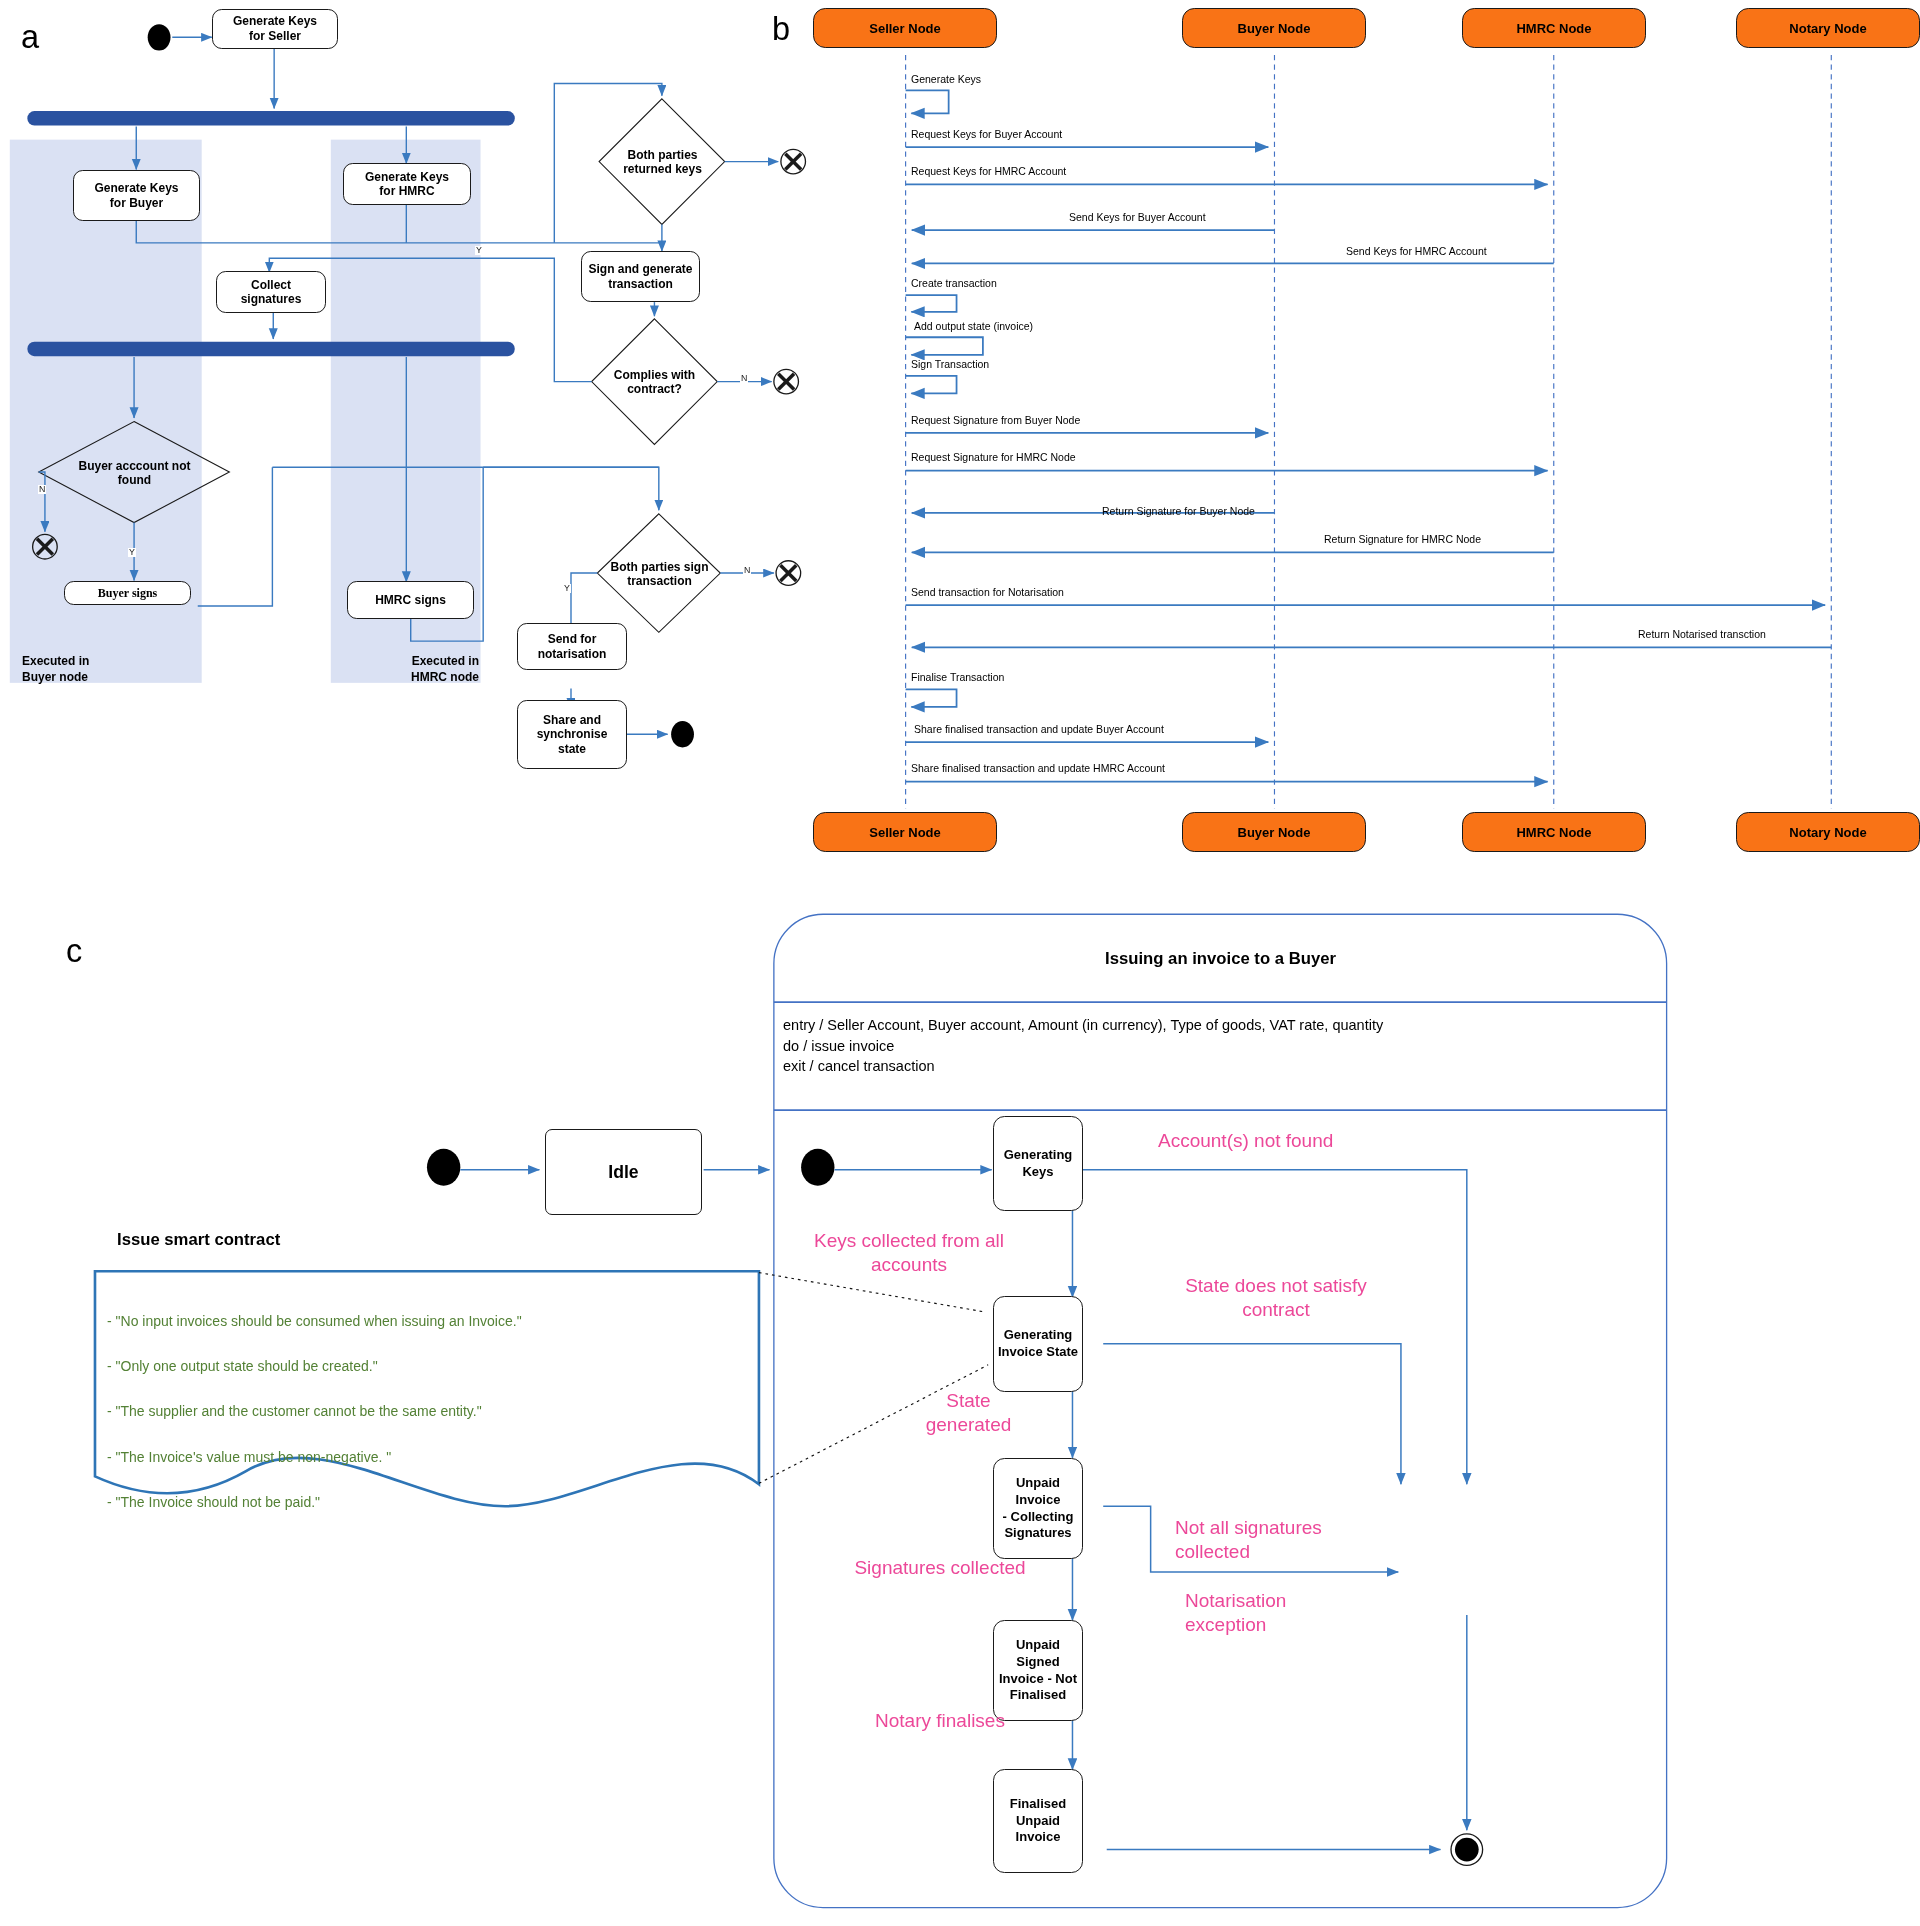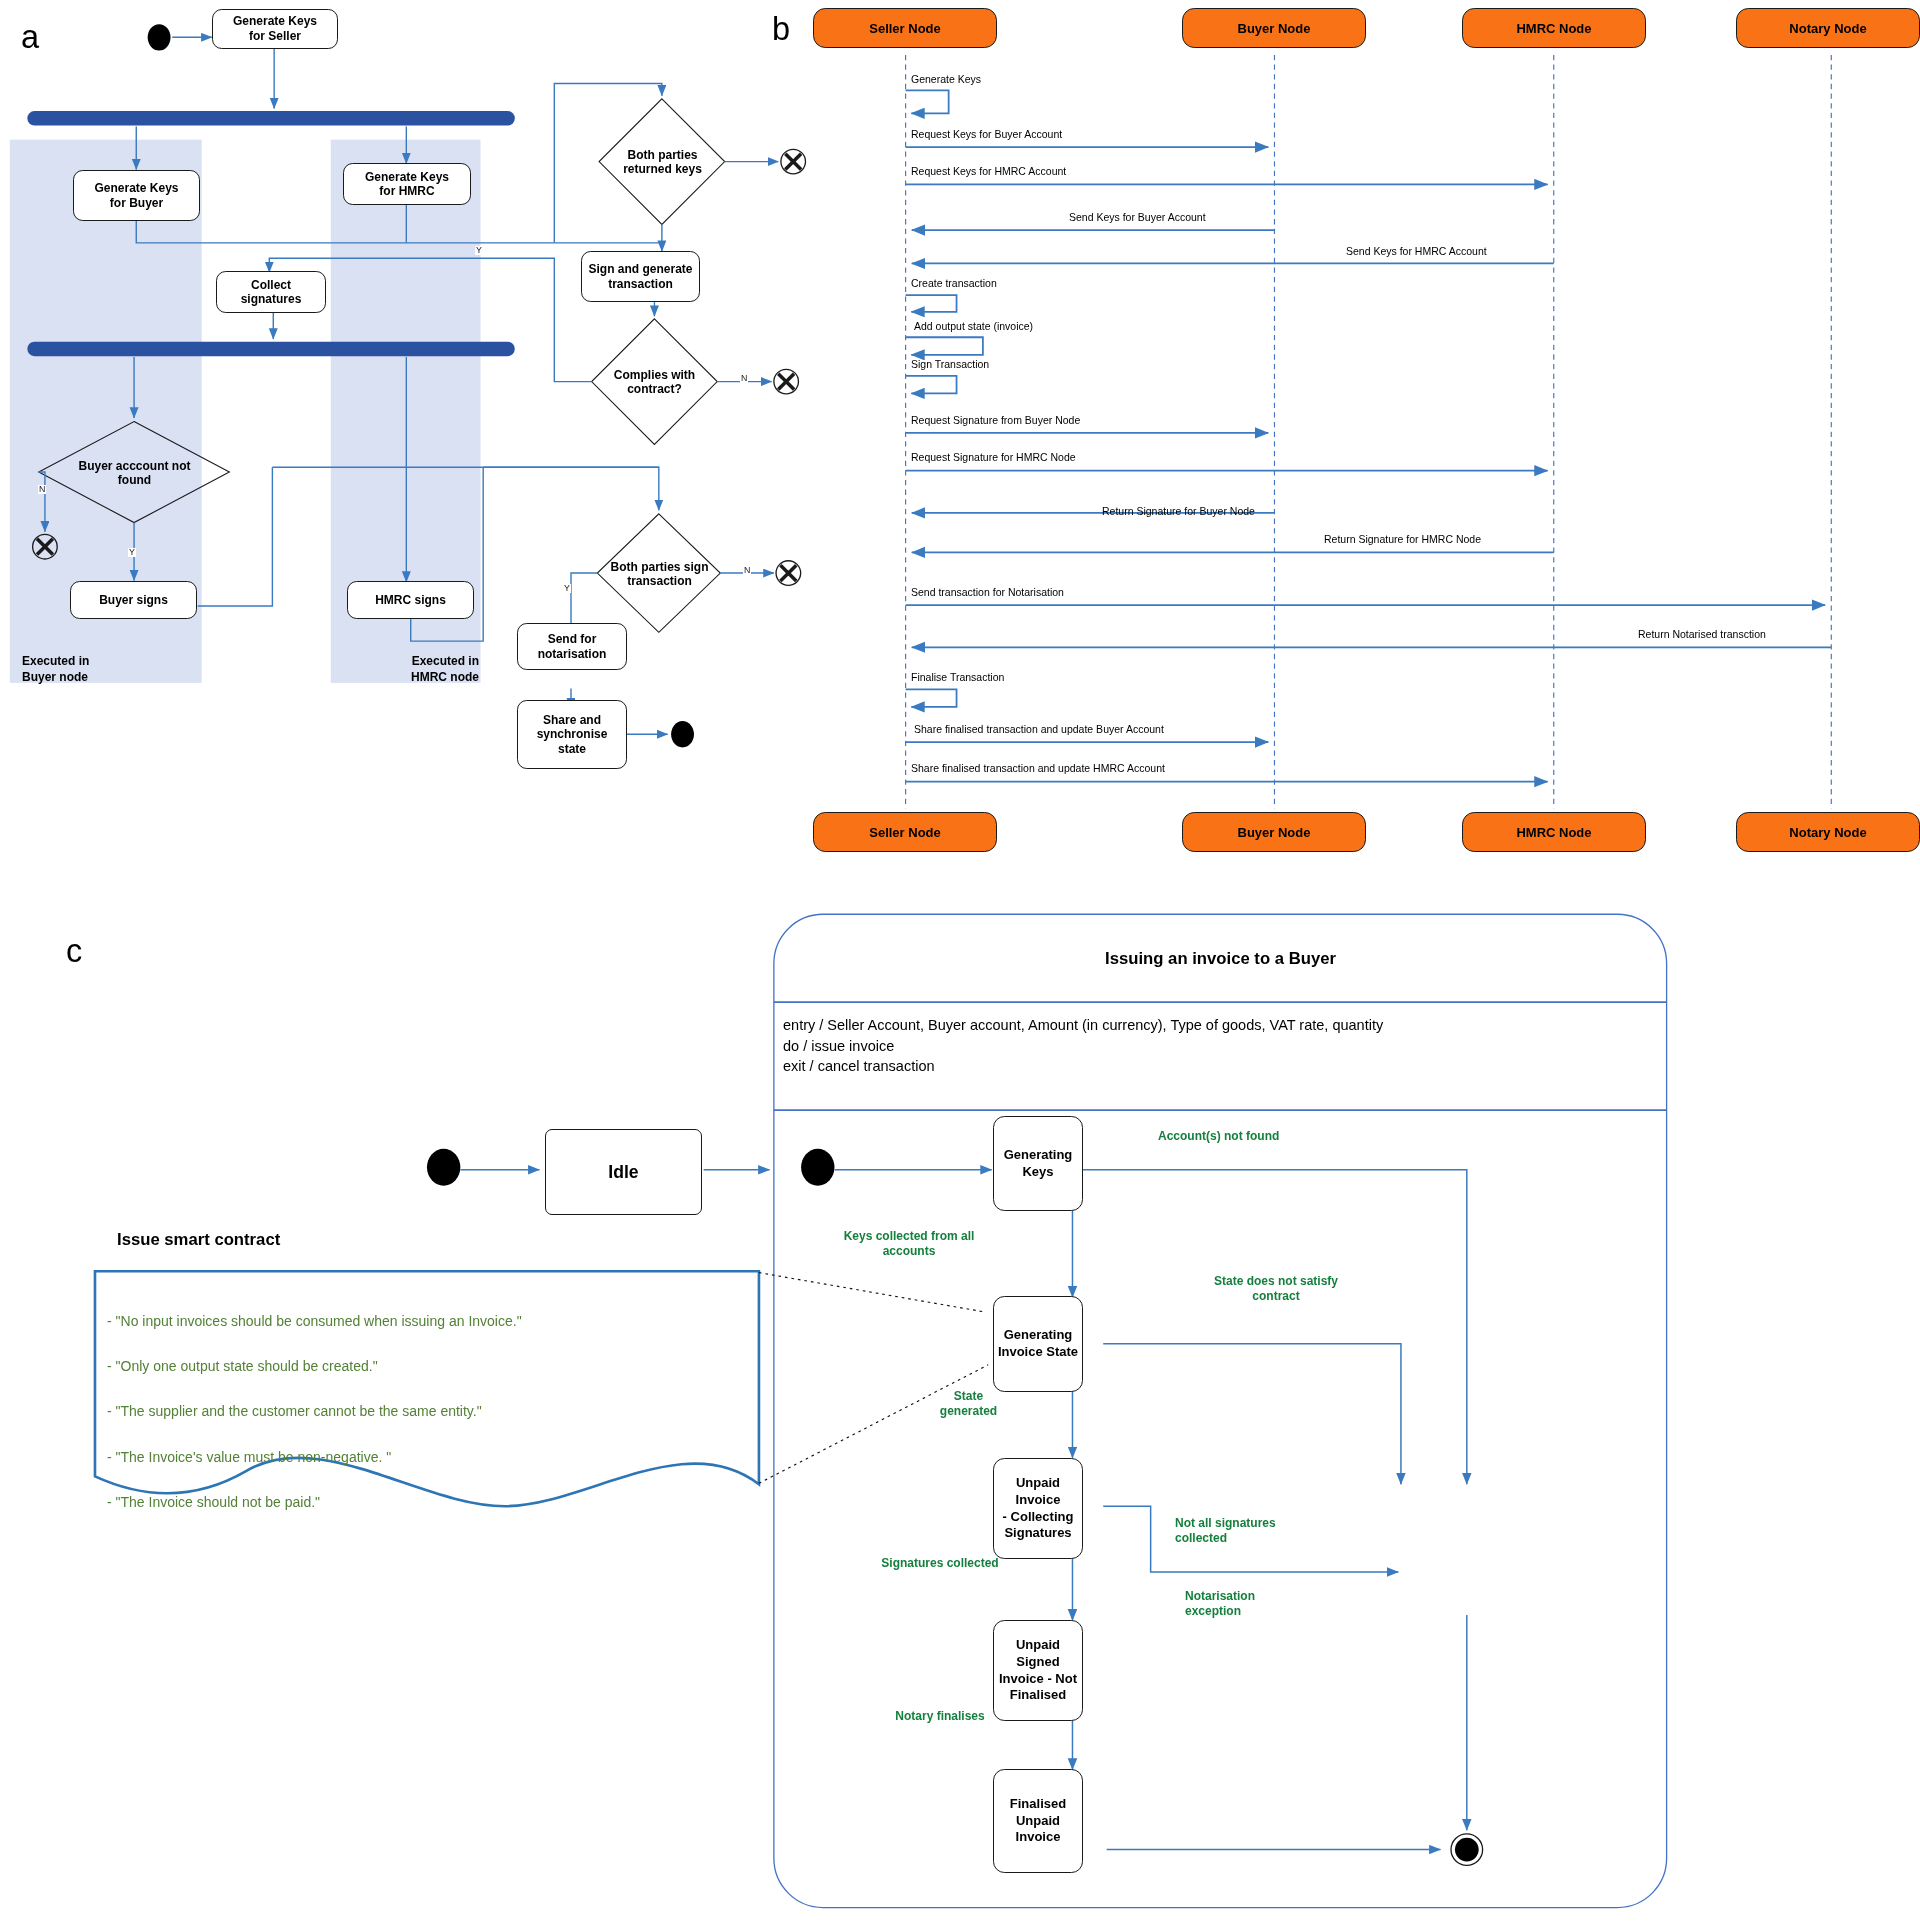--- a/index.html
+++ b/index.html
@@ -28,21 +28,21 @@
 
   
   .c-state{position:absolute;box-sizing:border-box;background:#fff;border:0.9px solid #1a1a1a;
            border-radius:11.4px;display:flex;align-items:center;justify-content:center;
            text-align:center;font-size:13px;font-weight:700;line-height:1.28;padding:1.8px;}
   .c-idle{position:absolute;box-sizing:border-box;background:#fff;border:0.9px solid #1a1a1a;
           border-radius:7px;display:flex;align-items:center;justify-content:center;
           font-size:17.6px;font-weight:700;}
   .c-title{position:absolute;font-size:16.7px;font-weight:700;text-align:center;width:100%;}
   .c-compart{position:absolute;font-size:14.5px;font-weight:400;line-height:1.42;color:#000;}
-  .c-trans{position:absolute;font-size:12px;font-weight:700;line-height:1.24;color:#15803d;text-align:center;}
+  .c-trans{position:absolute;font-size:19px;font-weight:400;line-height:1.24;color:#ec4899;text-align:center;}
   .c-trans.l{text-align:left;}
   .c-note-title{position:absolute;font-size:16.7px;font-weight:700;color:#000;}
   .c-note-body{position:absolute;font-size:14px;line-height:1.62;color:#538135;white-space:pre-line;}
 </style>
 </head>
 <body>
 
 <div id="root">
 
   <svg viewBox="0 0 4374 4386">
@@ -264,21 +264,21 @@
   <div class="a-act" style="left:216px;top:271px;width:110px;height:42px;">
     <span style="white-space:pre-line;">Collect
 signatures</span>
   </div>
 
   <div class="a-act" style="left:581px;top:251px;width:119px;height:51px;">
     <span style="white-space:pre-line;">Sign and generate
 transaction</span>
   </div>
 
-  <div class="a-act" style="left:70px;top:581px;width:127px;height:38px;">
+  <div class="a-act" style="left:64px;top:581px;width:127px;height:24px;font-family:Liberation Serif, serif;">
     <span>Buyer signs</span>
   </div>
 
   <div class="a-act" style="left:347px;top:581px;width:127px;height:38px;">
     <span>HMRC signs</span>
   </div>
 
   <div class="a-act" style="left:517px;top:623px;width:110px;height:47px;">
     <span style="white-space:pre-line;">Send for
 notarisation</span>

